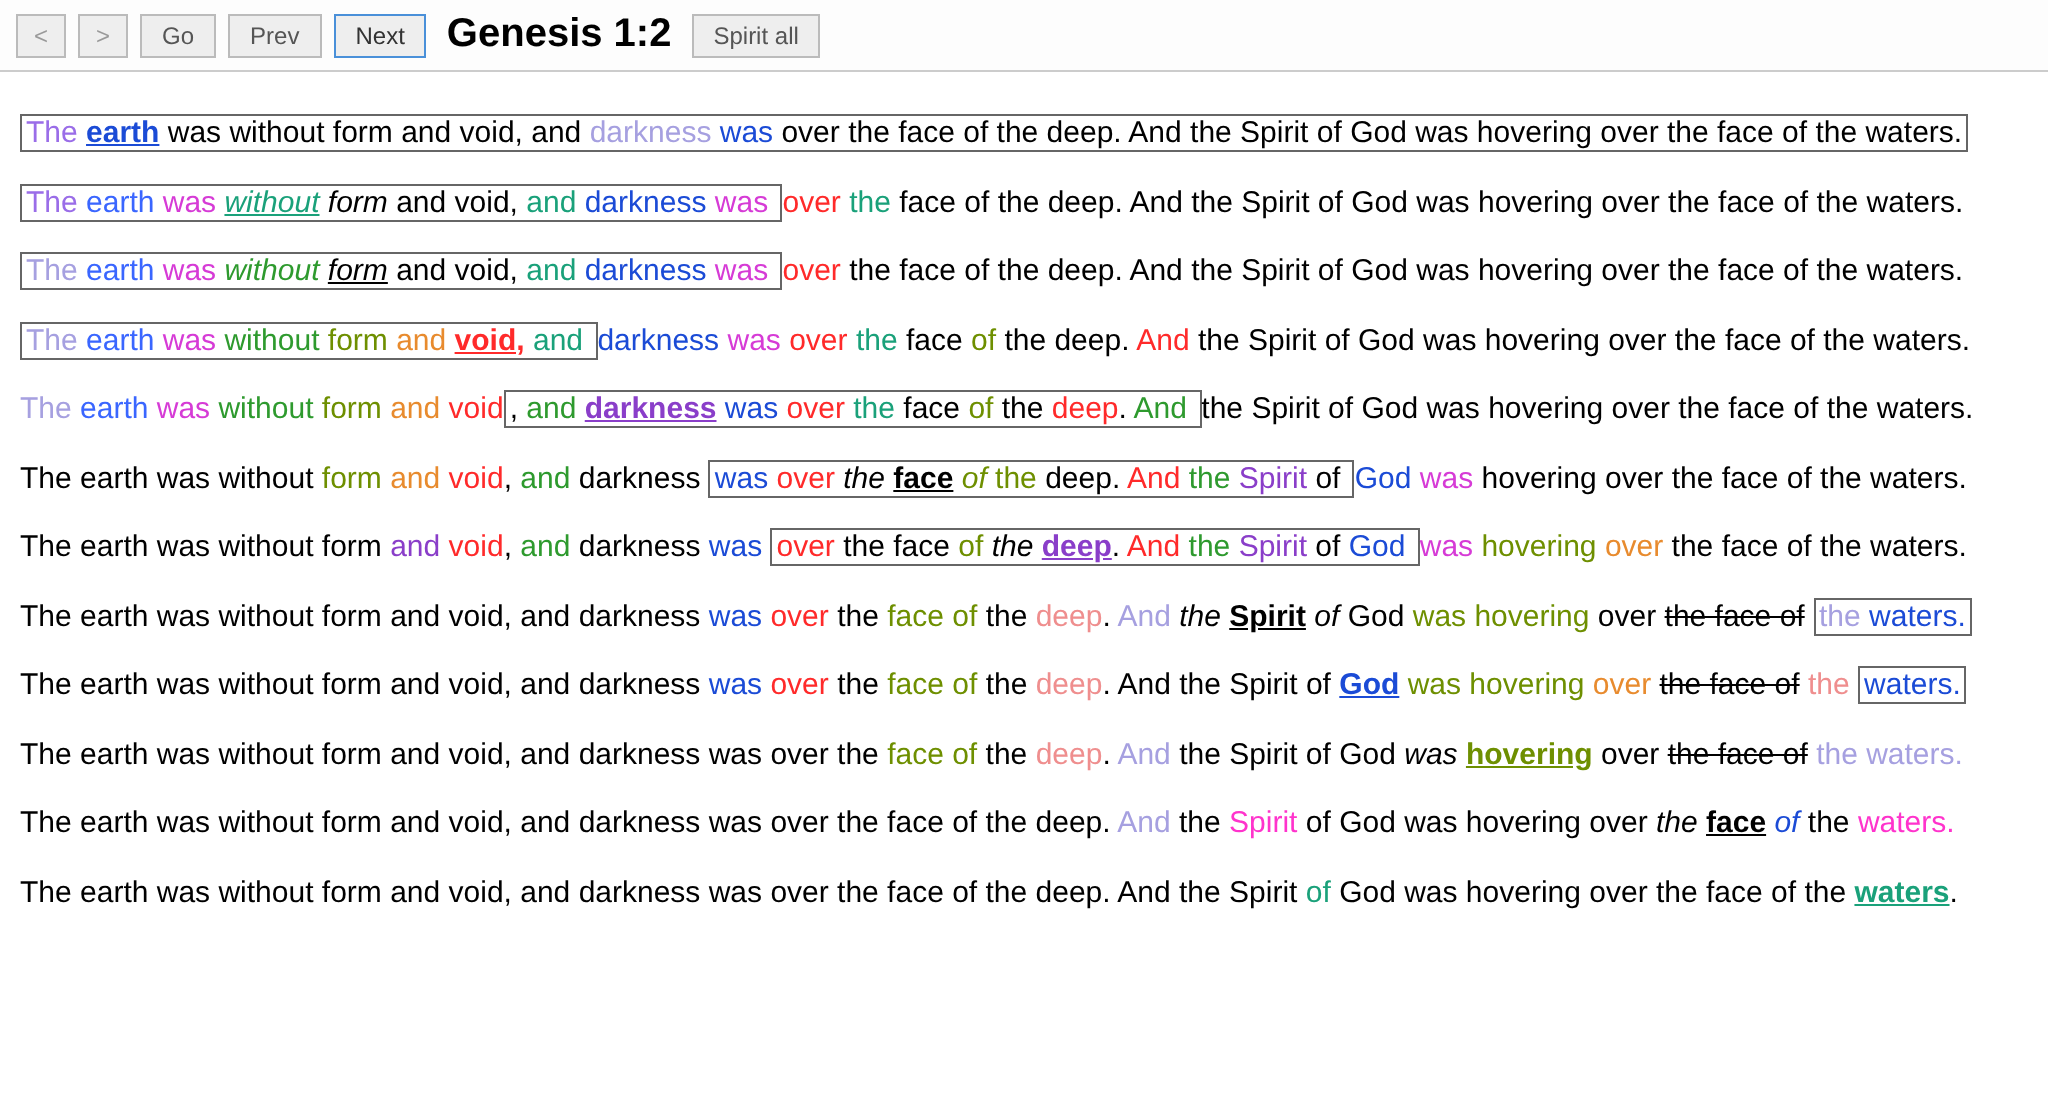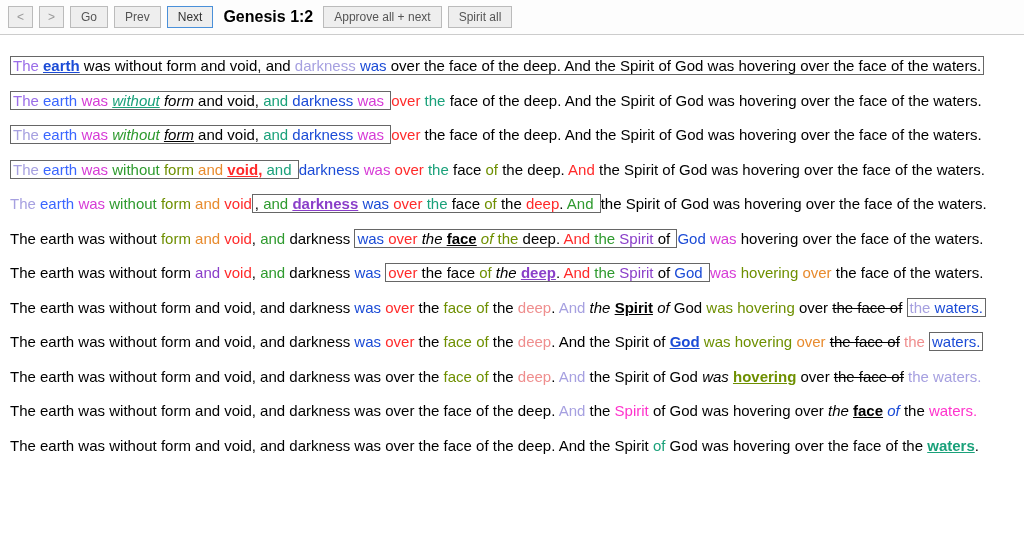--- a/index.html
+++ b/index.html
@@ -1,41 +1,40 @@
 <!DOCTYPE html>
 <html><head>
 <meta charset="utf-8">
 <style>
 html,body{margin:0;padding:0;font-family:Arial,Helvetica,sans-serif;background:#fff;color:#000;font-size:13px}
 .toolbar{display:flex;align-items:center;gap:6px;padding:6px 8px;border-bottom:1px solid #ccc;background:#fdfdfd}
 .toolbar button{background:#eee;border:1px solid #bbb;padding:3px 10px;font-size:12px;cursor:pointer;color:#555}
 .toolbar button.arrow{padding:3px 8px;color:#999}
 .toolbar button.outlined{border:1.5px solid #4a90d9;color:#333}
 .toolbar input[type=text]{border:1px solid #bbb;padding:3px 6px;font-size:12px;width:130px;color:#555}
-.toolbar .title{font-weight:bold;font-size:16px;margin:0 4px;color:#000}
+.toolbar .title{font-weight:bold;font-size:20px;margin:0 4px;color:#000}
 .content{padding:8px 10px 20px 10px}
 .row{margin:12px 0;font-size:15px;line-height:1.5;white-space:normal}
 .tok{display:inline}
 .box{border:1px solid #666;padding:0 2px}
 .bold{font-weight:bold}
 .ital{font-style:italic}
 .ul{text-decoration:underline}
 .strike{text-decoration:line-through}
 </style>
 </head>
 <body>
 
 <div class="toolbar">
   <button class="arrow">&lt;</button>
   <button class="arrow">&gt;</button>
   <button>Go</button>
   <button>Prev</button>
   <button class="outlined">Next</button>
   <span class="title">Genesis 1:2</span>
-  <button>Approve all + next</button>
   <button>Spirit all</button>
 </div>
 
 <div class="content" id="content">
     <div class="row"><span class="box"><span class="tok" style="color: rgb(154, 109, 232);">The </span><span class="tok bold ul" style="color: rgb(27, 75, 214);">earth</span><span class="tok" style="color: rgb(0, 0, 0);"> was without form and void, </span><span class="tok" style="color: rgb(0, 0, 0);">and </span><span class="tok" style="color: rgb(166, 160, 224);">darkness </span><span class="tok" style="color: rgb(27, 75, 214);">was </span><span class="tok" style="color: rgb(0, 0, 0);">over the face of the deep. And the Spirit of God was hovering over the face of the waters.</span></span></div>
     <div class="row"><span class="box"><span class="tok" style="color: rgb(154, 109, 232);">The </span><span class="tok" style="color: rgb(58, 102, 255);">earth </span><span class="tok" style="color: rgb(214, 59, 214);">was </span><span class="tok ital ul" style="color: rgb(26, 161, 122);">without</span><span class="tok ital" style="color: rgb(0, 0, 0);"> form</span><span class="tok" style="color: rgb(0, 0, 0);"> and void, </span><span class="tok" style="color: rgb(26, 161, 122);">and </span><span class="tok" style="color: rgb(27, 75, 214);">darkness </span><span class="tok" style="color: rgb(214, 59, 214);">was </span></span><span class="tok" style="color: rgb(255, 42, 42);">over </span><span class="tok" style="color: rgb(26, 161, 122);">the </span><span class="tok" style="color: rgb(0, 0, 0);">face of the deep. And the Spirit of God was hovering over the face of the waters.</span></div>
     <div class="row"><span class="box"><span class="tok" style="color: rgb(166, 160, 224);">The </span><span class="tok" style="color: rgb(58, 102, 255);">earth </span><span class="tok" style="color: rgb(214, 59, 214);">was </span><span class="tok ital" style="color: rgb(46, 154, 46);">without </span><span class="tok ital ul" style="color: rgb(0, 0, 0);">form</span><span class="tok" style="color: rgb(0, 0, 0);"> and void, </span><span class="tok" style="color: rgb(26, 161, 122);">and </span><span class="tok" style="color: rgb(27, 75, 214);">darkness </span><span class="tok" style="color: rgb(214, 59, 214);">was </span></span><span class="tok" style="color: rgb(255, 42, 42);">over </span><span class="tok" style="color: rgb(0, 0, 0);">the face of the deep. And the Spirit of God was hovering over the face of the waters.</span></div>
     <div class="row"><span class="box"><span class="tok" style="color: rgb(166, 160, 224);">The </span><span class="tok" style="color: rgb(58, 102, 255);">earth </span><span class="tok" style="color: rgb(214, 59, 214);">was </span><span class="tok" style="color: rgb(46, 154, 46);">without </span><span class="tok" style="color: rgb(110, 143, 0);">form </span><span class="tok" style="color: rgb(232, 139, 46);">and </span><span class="tok bold ul" style="color: rgb(255, 42, 42);">void,</span><span class="tok" style="color: rgb(0, 0, 0);"> </span><span class="tok" style="color: rgb(26, 161, 122);">and </span></span><span class="tok" style="color: rgb(27, 75, 214);">darkness </span><span class="tok" style="color: rgb(214, 59, 214);">was </span><span class="tok" style="color: rgb(255, 42, 42);">over </span><span class="tok" style="color: rgb(26, 161, 122);">the </span><span class="tok" style="color: rgb(0, 0, 0);">face </span><span class="tok" style="color: rgb(110, 143, 0);">of </span><span class="tok" style="color: rgb(0, 0, 0);">the </span><span class="tok" style="color: rgb(0, 0, 0);">deep. </span><span class="tok" style="color: rgb(255, 42, 42);">And </span><span class="tok" style="color: rgb(0, 0, 0);">the Spirit of God was hovering over the face of the waters.</span></div>
     <div class="row"><span class="tok" style="color: rgb(166, 160, 224);">The </span><span class="tok" style="color: rgb(58, 102, 255);">earth </span><span class="tok" style="color: rgb(214, 59, 214);">was </span><span class="tok" style="color: rgb(46, 154, 46);">without </span><span class="tok" style="color: rgb(110, 143, 0);">form </span><span class="tok" style="color: rgb(232, 139, 46);">and </span><span class="tok" style="color: rgb(255, 42, 42);">void</span><span class="box"><span class="tok" style="color: rgb(0, 0, 0);">, </span><span class="tok" style="color: rgb(46, 154, 46);">and </span><span class="tok bold ul" style="color: rgb(138, 62, 201);">darkness</span><span class="tok" style="color: rgb(27, 75, 214);"> was </span><span class="tok" style="color: rgb(255, 42, 42);">over </span><span class="tok" style="color: rgb(26, 161, 122);">the </span><span class="tok" style="color: rgb(0, 0, 0);">face </span><span class="tok" style="color: rgb(110, 143, 0);">of </span><span class="tok" style="color: rgb(0, 0, 0);">the </span><span class="tok" style="color: rgb(255, 42, 42);">deep</span><span class="tok" style="color: rgb(0, 0, 0);">. </span><span class="tok" style="color: rgb(46, 154, 46);">And </span></span><span class="tok" style="color: rgb(0, 0, 0);">the </span><span class="tok" style="color: rgb(0, 0, 0);">Spirit of God was hovering over the face of the waters.</span></div>
     <div class="row"><span class="tok" style="color: rgb(0, 0, 0);">The earth was without </span><span class="tok" style="color: rgb(110, 143, 0);">form </span><span class="tok" style="color: rgb(232, 139, 46);">and </span><span class="tok" style="color: rgb(255, 42, 42);">void</span><span class="tok" style="color: rgb(0, 0, 0);">, </span><span class="tok" style="color: rgb(46, 154, 46);">and </span><span class="tok" style="color: rgb(0, 0, 0);">darkness </span><span class="box"><span class="tok" style="color: rgb(27, 75, 214);">was </span><span class="tok" style="color: rgb(255, 42, 42);">over </span><span class="tok ital" style="color: rgb(0, 0, 0);">the </span><span class="tok bold ul" style="color: rgb(0, 0, 0);">face</span><span class="tok ital" style="color: rgb(110, 143, 0);"> of </span><span class="tok" style="color: rgb(110, 143, 0);">the </span><span class="tok" style="color: rgb(0, 0, 0);">deep</span><span class="tok" style="color: rgb(0, 0, 0);">. </span><span class="tok" style="color: rgb(255, 42, 42);">And </span><span class="tok" style="color: rgb(46, 154, 46);">the </span><span class="tok" style="color: rgb(138, 62, 201);">Spirit </span><span class="tok" style="color: rgb(0, 0, 0);">of </span></span><span class="tok" style="color: rgb(27, 75, 214);">God </span><span class="tok" style="color: rgb(214, 59, 214);">was </span><span class="tok" style="color: rgb(0, 0, 0);">hovering over the face of the waters.</span></div>

